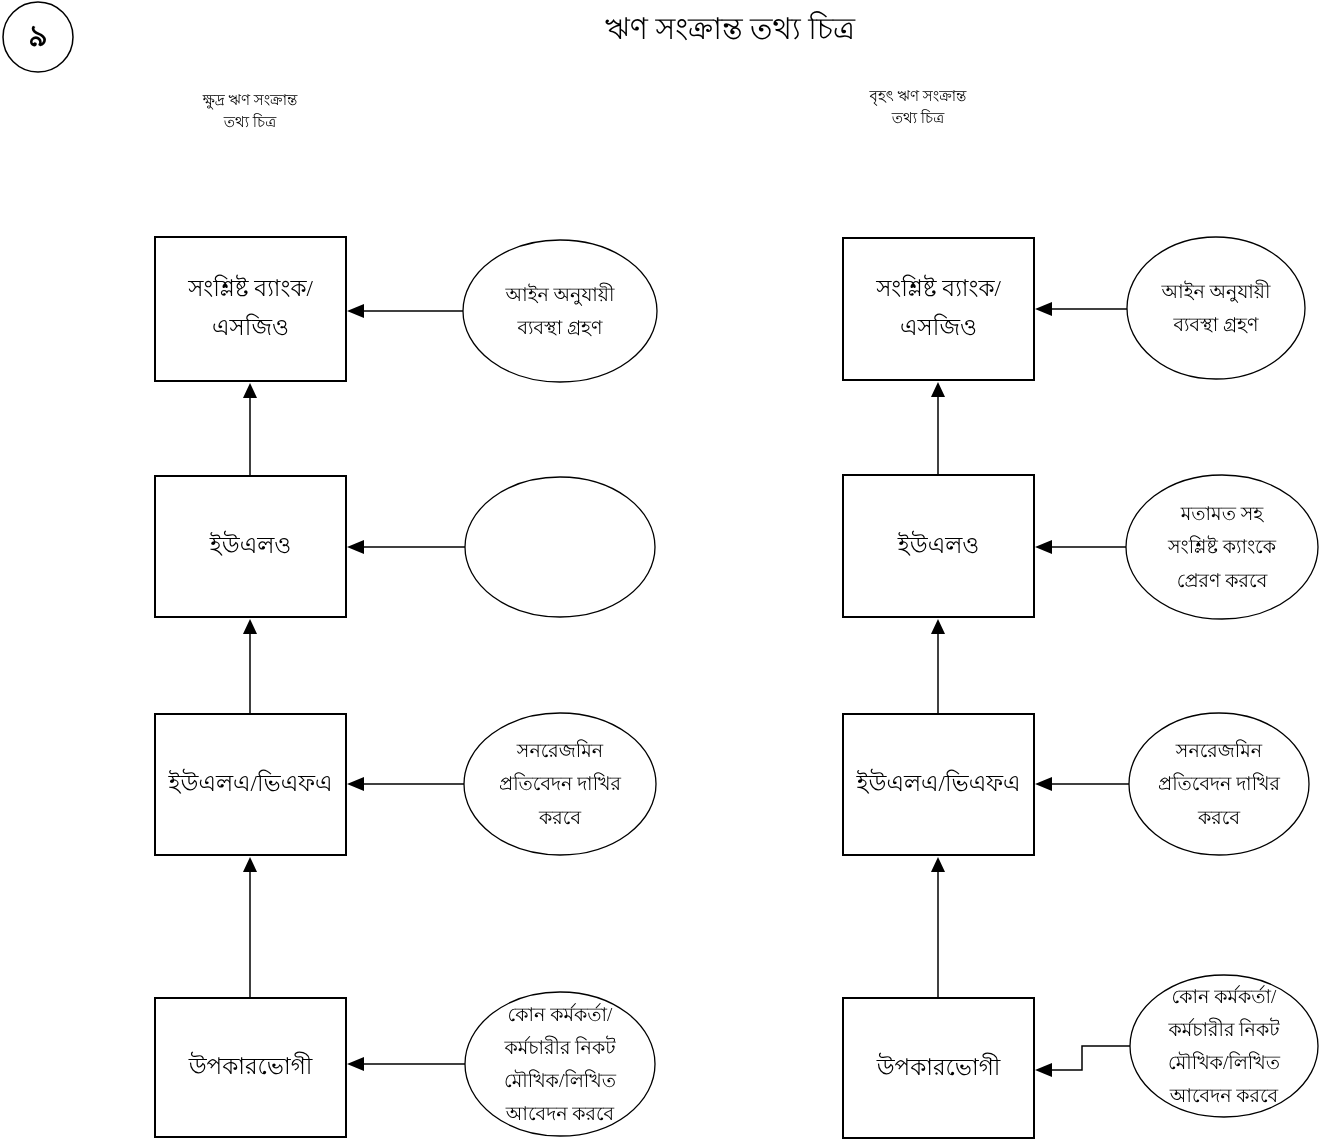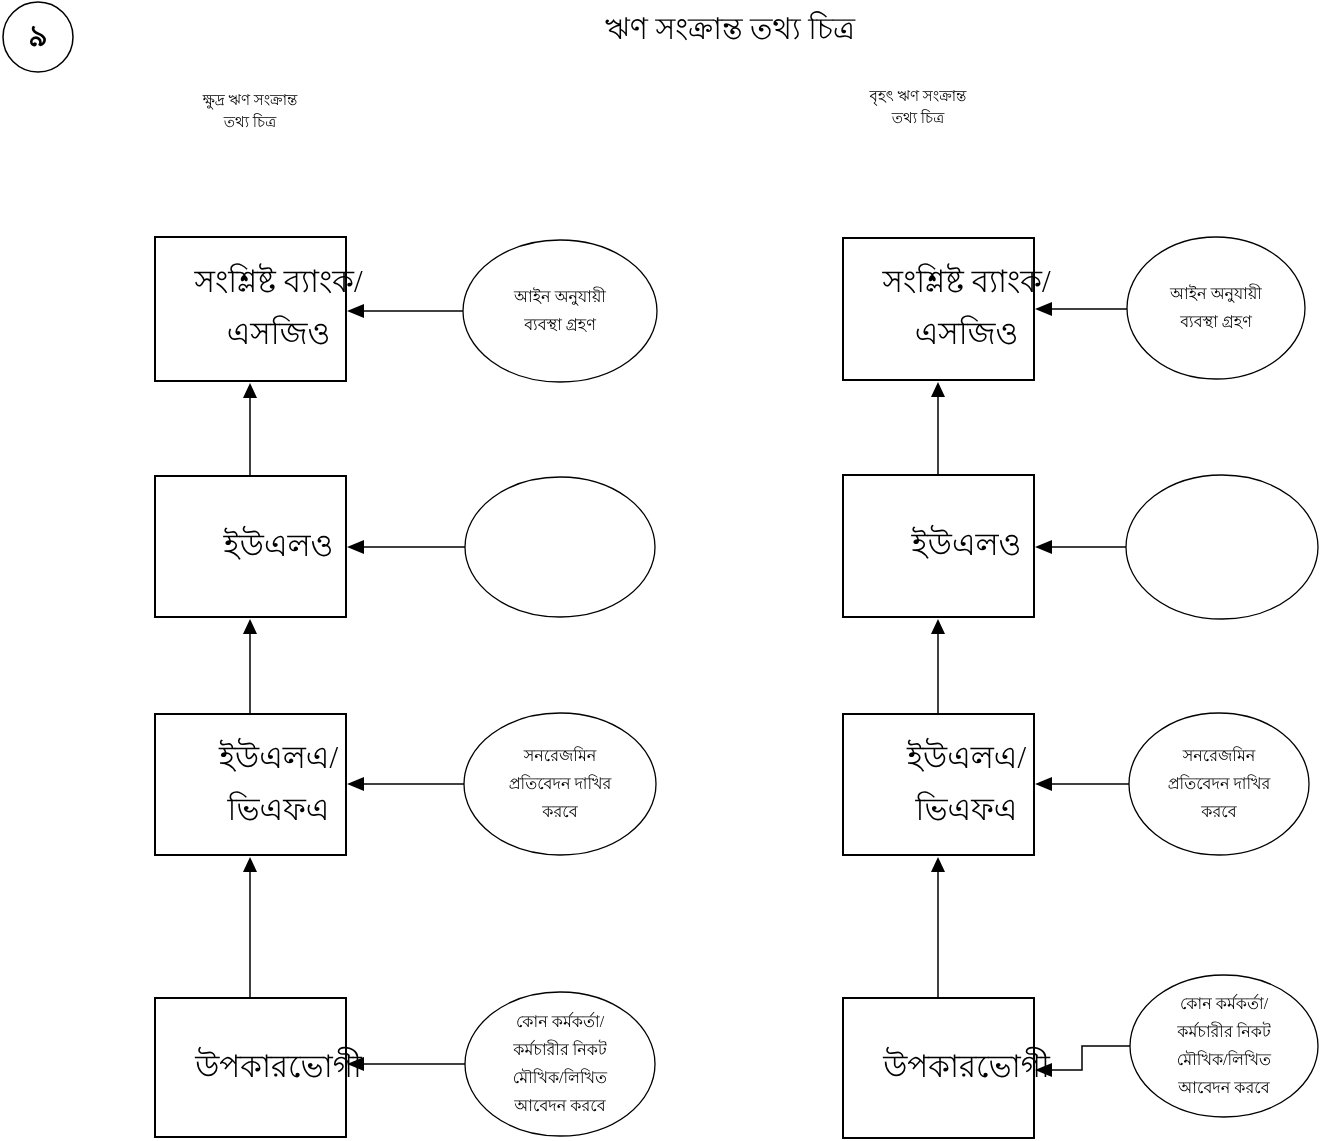--- a/index.html
+++ b/index.html
@@ -22,22 +22,22 @@
     position: absolute;
     display: flex;
     align-items: center;
     justify-content: center;
     text-align: center;
     white-space: pre-line;
     color: #000000;
   }
   .title-label  { font-size: 30px; }
   .header-label { font-size: 15px; line-height: 1.5; }
-  .node-label   { font-size: 31px; padding-left: 28px; }
-  .bubble-label { font-size: 16px; line-height: 1.75; }
+  .node-label   { font-size: 23px; }
+  .bubble-label { font-size: 19px; line-height: 1.75; }
   .badge-label  { font-size: 30px; font-weight: bold; }
 </style>
 </head>
 <body>
 
 <div class="canvas">
 
   <svg class="layer">
 
     <circle class="badge-circle" cx="38" cy="37" r="35"></circle>
@@ -120,20 +120,23 @@
   <div class="label bubble-label" style="left:464px; top:713px; width:192px; height:142px;">সনরেজমিন
 প্রতিবেদন দাখির
 করবে</div>
   <div class="label bubble-label" style="left:465px; top:992px; width:190px; height:144px;">কোন কর্মকর্তা/
 কর্মচারীর নিকট
 মৌখিক/লিখিত
 আবেদন করবে</div>
 
   <div class="label bubble-label" style="left:1127px; top:237px; width:178px; height:142px;">আইন অনুযায়ী
 ব্যবস্থা গ্রহণ</div>
+  <div class="label bubble-label" style="left:1126px; top:475px; width:192px; height:144px;">মতামত সহ
+সংশ্লিষ্ট ক্যাংকে
+প্রেরণ করবে</div>
   <div class="label bubble-label" style="left:1129px; top:713px; width:180px; height:142px;">সনরেজমিন
 প্রতিবেদন দাখির
 করবে</div>
   <div class="label bubble-label" style="left:1130px; top:975px; width:188px; height:142px;">কোন কর্মকর্তা/
 কর্মচারীর নিকট
 মৌখিক/লিখিত
 আবেদন করবে</div>
 
 </div>
 

